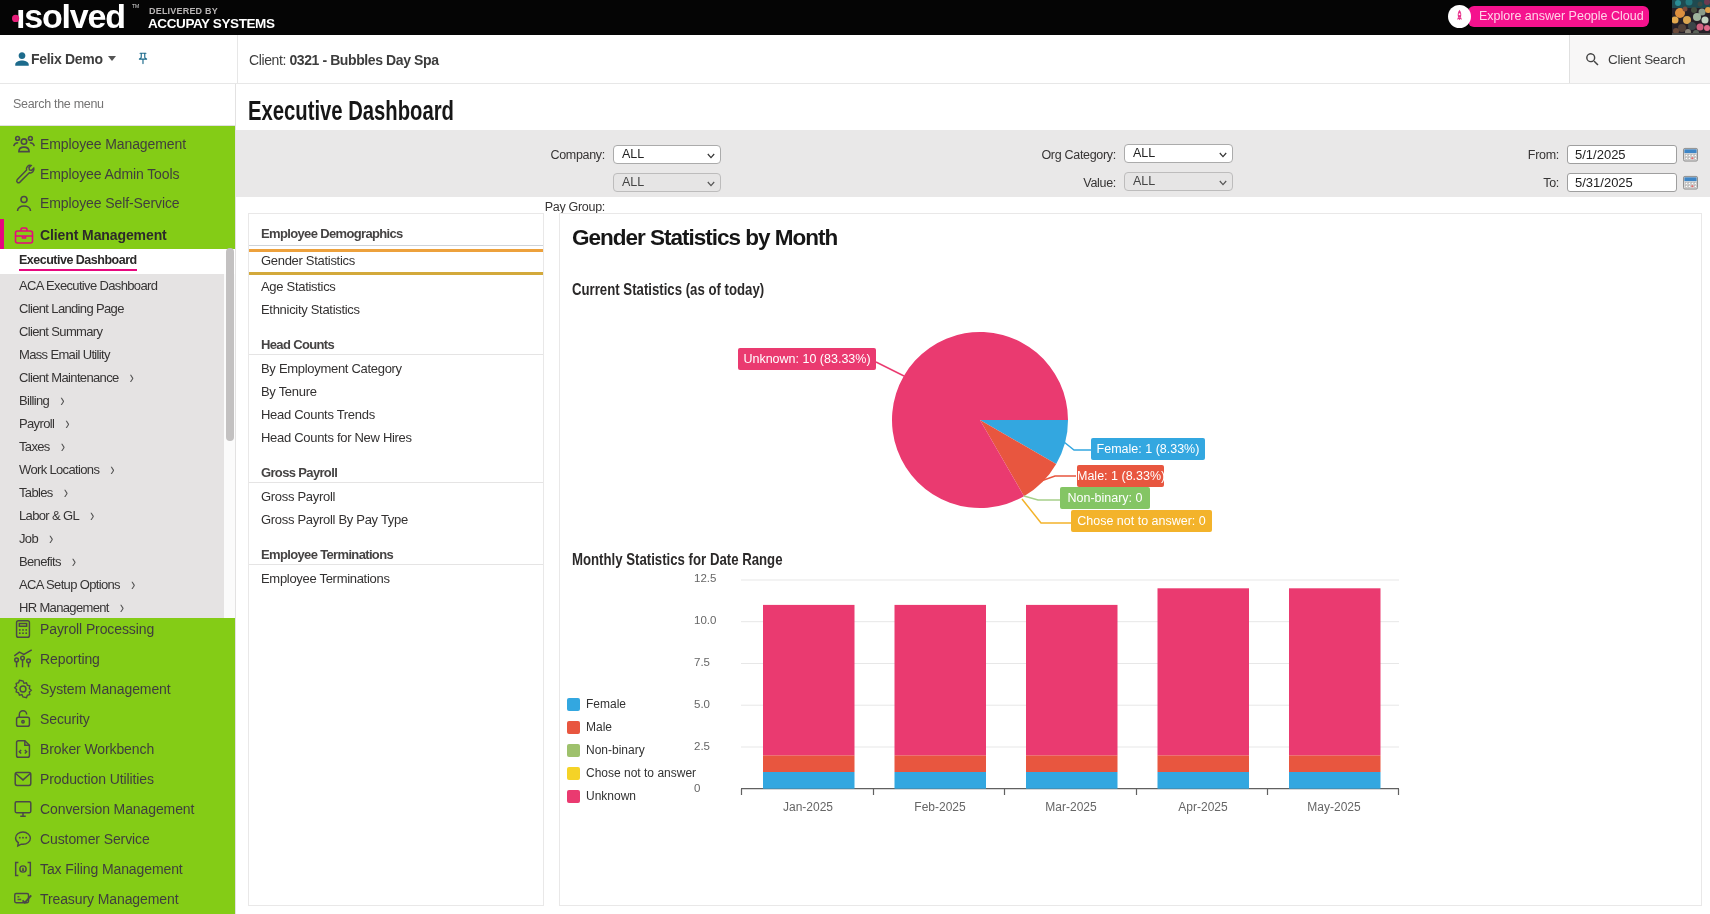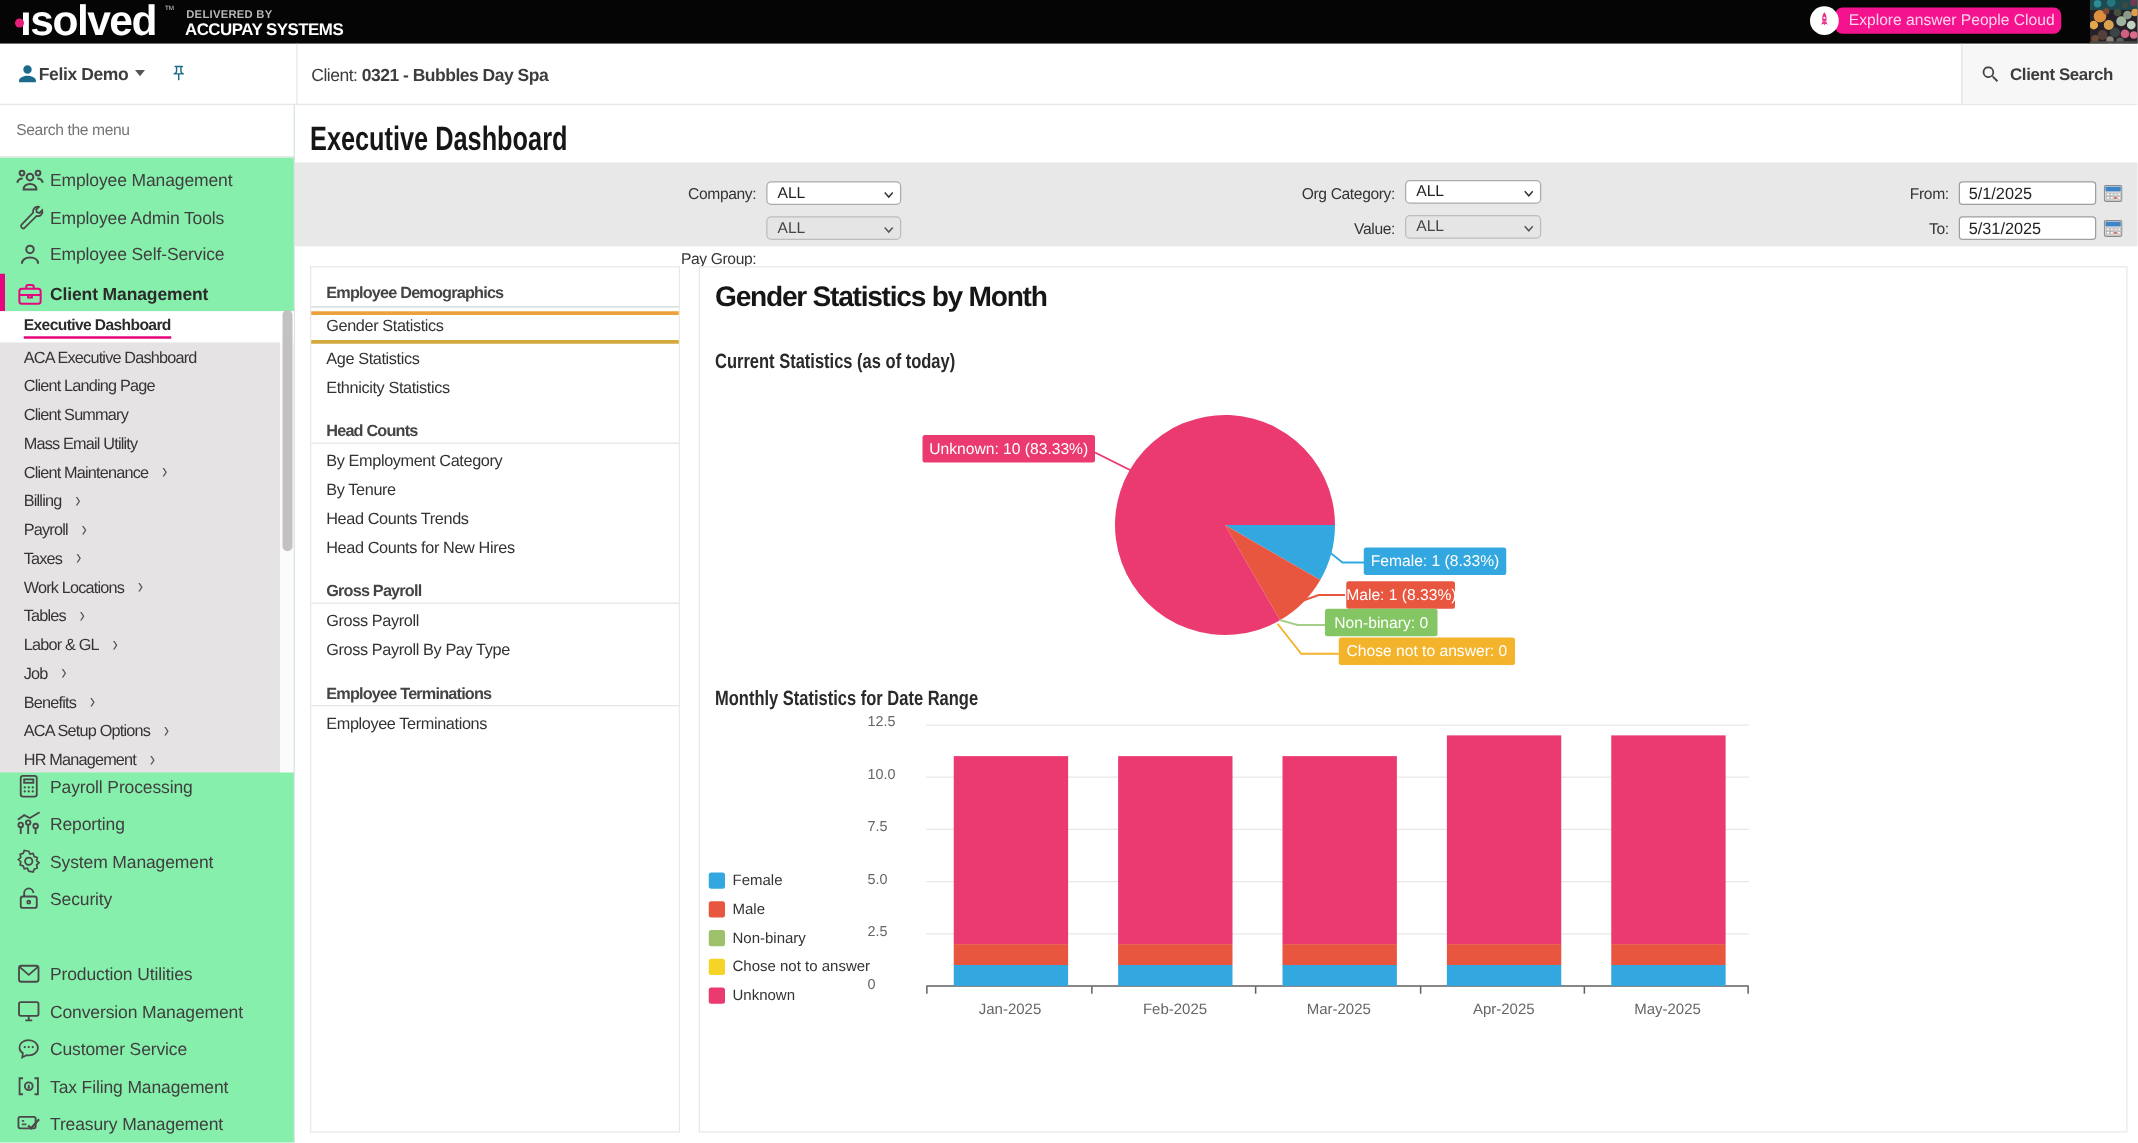--- a/index.html
+++ b/index.html
@@ -14,24 +14,24 @@
 #pcicon { position:absolute; left:1448px; top:5px; width:23px; height:23px; background:#fff; border-radius:50%; }
 
 
 #bar2 { position:absolute; left:0; top:35px; width:1710px; height:49px; background:#fff; border-bottom:1px solid #e7e7e7; }
 #felix { position:absolute; left:31px; top:51px; font-size:14px; font-weight:bold; color:#3d3d3d; letter-spacing:-.3px; }
 #caret { position:absolute; left:108px; top:56px; width:0; height:0; border-left:4.5px solid transparent; border-right:4.5px solid transparent; border-top:5.5px solid #555; }
 #bar2sep1 { position:absolute; left:237px; top:35px; width:1px; height:49px; background:#e7e7e7; }
 #clientline { position:absolute; left:249px; top:52px; font-size:14px; color:#3d3d3d; letter-spacing:-.4px; }
 #searchsec { position:absolute; left:1570px; top:36px; width:140px; height:47px; background:#f8f7f7; }
 #bar2sep2 { position:absolute; left:1569px; top:35px; width:1px; height:48px; background:#e0e0e0; }
-#csearch { position:absolute; left:1608px; top:52px; font-size:13.5px; font-weight:bold; color:#3d3d3d; white-space:nowrap; letter-spacing:-.3px; }
-
-
-#sidebar { position:absolute; left:0; top:84px; width:236px; height:830px; background:#86efac; border-right:1px solid #e3e2e2; }
+#csearch { position:absolute; left:1608px; top:52px; font-size:13.5px; font-weight:normal; color:#3d3d3d; white-space:nowrap; letter-spacing:-.3px; }
+
+
+#sidebar { position:absolute; left:0; top:84px; width:236px; height:830px; background:#84cc16; border-right:1px solid #e3e2e2; }
 #sbsearch { position:absolute; left:0; top:0; width:235px; height:42px; background:#fff; border-bottom:1px solid #e0e0e0; }
 #sbsearch span { position:absolute; left:13px; top:13px; color:#757474; font-size:12.5px; letter-spacing:-.3px; }
 .mitem { position:absolute; left:0; width:235px; height:30px; }
 .mitem svg { position:absolute; left:12px; top:4px; }
 .mitem .lbl { position:absolute; left:40px; top:7px; font-size:14px; color:#403e3e; letter-spacing:-.1px; }
 #submenu { position:absolute; left:0; top:165px; width:224px; height:369px; background:#e5e3e3; }
 #sbtrack { position:absolute; left:224px; top:165px; width:11px; height:369px; background:#fbfbfb; }
 #sbthumb2 { position:absolute; left:226px; top:164px; width:8px; height:193px; background:#c3c1c1; border-radius:4px; z-index:5; }
 #edrow { position:absolute; left:0; top:0; width:235px; height:25px; background:#fff; }
 #edrow span { position:absolute; left:19px; top:4px; font-size:12.5px; font-weight:bold; color:#2c2a2a; border-bottom:2px solid #e6077e; padding-bottom:2px; letter-spacing:-.5px; }
@@ -208,20 +208,28 @@
       </svg>
     <span class="lbl">System Management</span>
   </div>
   <div class="mitem" style="top:620px;">
     <svg width="22" height="22" viewBox="0 0 24 24" fill="none" stroke="#4a4848" stroke-width="1.6">
         <rect x="5" y="10" width="14" height="10" rx="2"></rect>
         <path d="M8 10V7a4 4 0 0 1 8 0"></path>
         <circle cx="12" cy="15" r="1.3"></circle>
       </svg>
     <span class="lbl">Security</span>
+  </div>
+  <div class="mitem" style="top:650px;">
+    <svg width="22" height="22" viewBox="0 0 24 24" fill="none" stroke="#4a4848" stroke-width="1.6">
+        <path d="M14 3H7a2 2 0 0 0-2 2v14a2 2 0 0 0 2 2h10a2 2 0 0 0 2-2V8z"></path>
+        <path d="M14 3v5h5"></path>
+        <path d="M10 13l-2 2 2 2M14 13l2 2-2 2"></path>
+      </svg>
+    <span class="lbl">Broker Workbench</span>
   </div>
   <div class="mitem" style="top:680px;">
     <svg width="22" height="22" viewBox="0 0 24 24" fill="none" stroke="#4a4848" stroke-width="1.6">
         <rect x="3.5" y="5" width="17" height="14" rx="2"></rect>
         <path d="M4 6l8 7 8-7"></path>
       </svg>
     <span class="lbl">Production Utilities</span>
   </div>
   <div class="mitem" style="top:710px;">
     <svg width="22" height="22" viewBox="0 0 24 24" fill="none" stroke="#4a4848" stroke-width="1.6">

